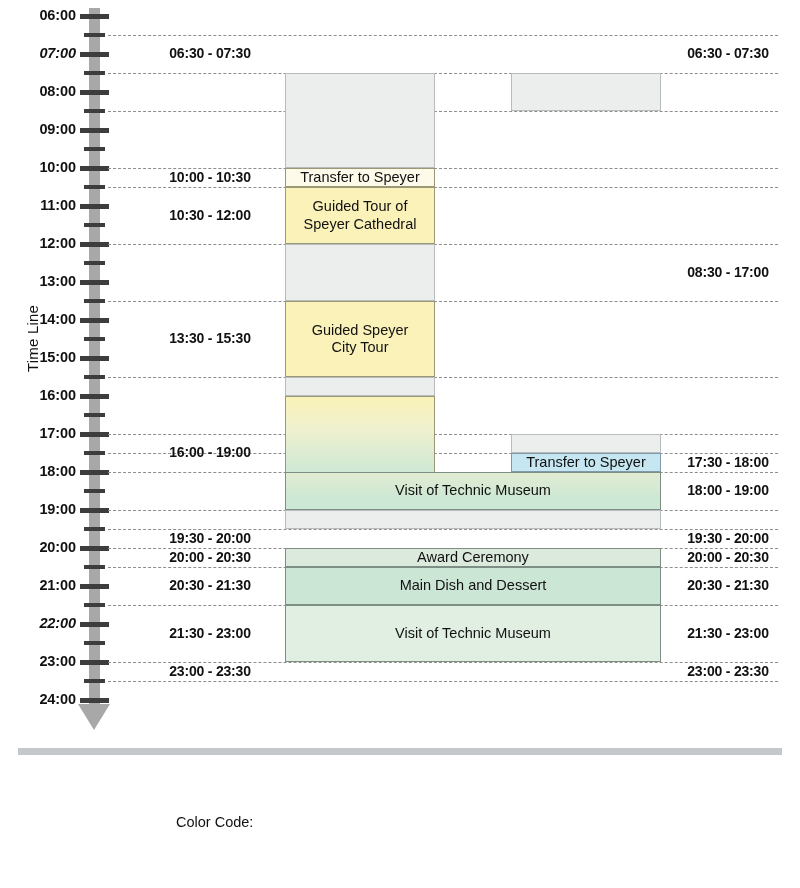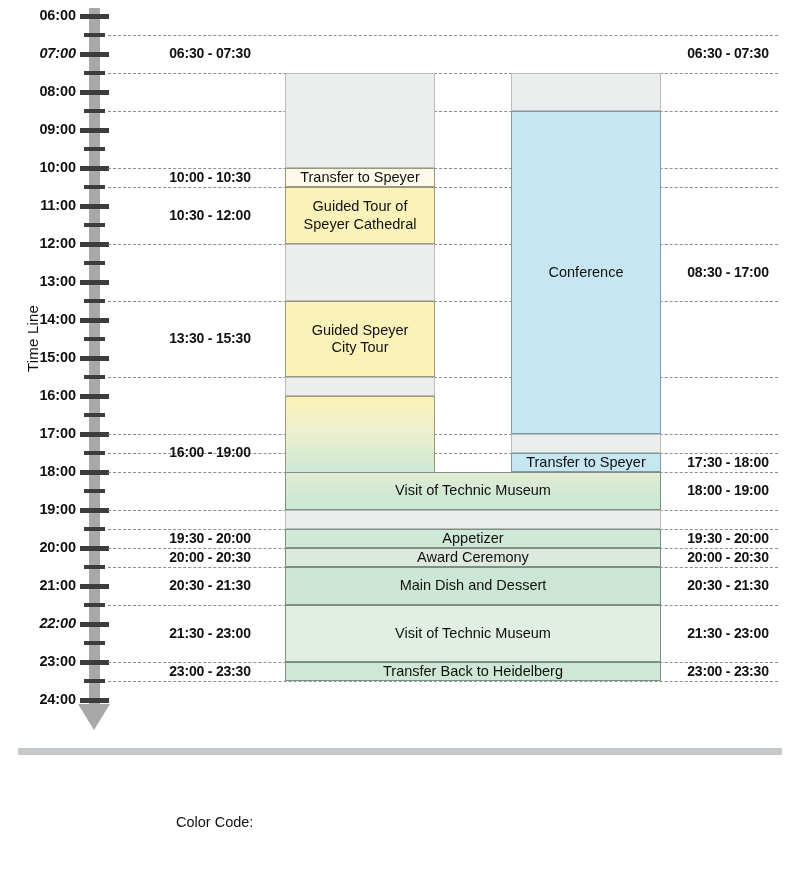--- a/index.html
+++ b/index.html
@@ -298,55 +298,46 @@
       <div class="gridline" style="top: 681px;"></div>
     </div>
 
   <div id="schedule">
       <div class="block filler" style="left: 285px; width: 150px; top: 73px; height: 95px; background: rgb(236, 237, 237);"></div>
       <div class="block filler" style="left: 285px; width: 150px; top: 244px; height: 57px; background: rgb(236, 237, 237);"></div>
       <div class="block filler" style="left: 285px; width: 150px; top: 377px; height: 19px; background: rgb(236, 237, 237);"></div>
       <div class="block filler" style="left: 511px; width: 150px; top: 73px; height: 38px; background: rgb(236, 237, 237);"></div>
       <div class="block filler" style="left: 511px; width: 150px; top: 434px; height: 19px; background: rgb(236, 237, 237);"></div>
       <div class="block filler" style="left: 285px; width: 376px; top: 510px; height: 19px; background: rgb(236, 237, 237);"></div>
-      <div class="block blue" style="left: 511px; width: 150px; top: 111px; height: 323px; background: rgb(198, 231, 242);">
-        <span class="txt">Conference</span>
-      </div>
       <div class="block yellow" style="left: 285px; width: 150px; top: 168px; height: 19px; background: rgb(253, 250, 234);">
         <span class="txt">Transfer to Speyer</span>
       </div>
       <div class="block yellow" style="left: 285px; width: 150px; top: 187px; height: 57px; background: rgb(250, 242, 184);">
         <span class="txt">Guided Tour of
 Speyer Cathedral</span>
       </div>
       <div class="block yellow" style="left: 285px; width: 150px; top: 301px; height: 76px; background: rgb(250, 242, 184);">
         <span class="txt">Guided Speyer
 City Tour</span>
       </div>
       <div class="block yellow" style="left: 285px; width: 150px; top: 396px; height: 76px; background: linear-gradient(rgb(250, 242, 184) 0%, rgb(238, 240, 207) 45%, rgb(205, 232, 212) 100%); border-bottom: none;"></div>
       <div class="block blue" style="left: 511px; width: 150px; top: 453px; height: 19px; background: rgb(198, 231, 242);">
         <span class="txt">Transfer to Speyer</span>
       </div>
       <div class="block" style="left: 285px; width: 376px; top: 472px; height: 38px; background: linear-gradient(rgb(226, 236, 210) 0%, rgb(205, 232, 212) 70%);">
         <span class="txt">Visit of Technic Museum</span>
       </div>
-      <div class="block" style="left: 285px; width: 376px; top: 529px; height: 19px; background: rgb(207, 232, 215);">
-        <span class="txt">Appetizer</span>
-      </div>
       <div class="block" style="left: 285px; width: 376px; top: 548px; height: 19px; background: rgb(220, 234, 222);">
         <span class="txt">Award Ceremony</span>
       </div>
       <div class="block" style="left: 285px; width: 376px; top: 567px; height: 38px; background: rgb(204, 230, 213);">
         <span class="txt">Main Dish and Dessert</span>
       </div>
       <div class="block" style="left: 285px; width: 376px; top: 605px; height: 57px; background: rgb(225, 239, 227);">
         <span class="txt">Visit of Technic Museum</span>
-      </div>
-      <div class="block" style="left: 285px; width: 376px; top: 662px; height: 19px; background: rgb(207, 231, 214);">
-        <span class="txt">Transfer Back to Heidelberg</span>
       </div>
     </div>
 
   <div class="sep-bar"></div>
 
   <div id="legend">
     <div class="legend-title">Color Code:</div>
 
   </div>
 

